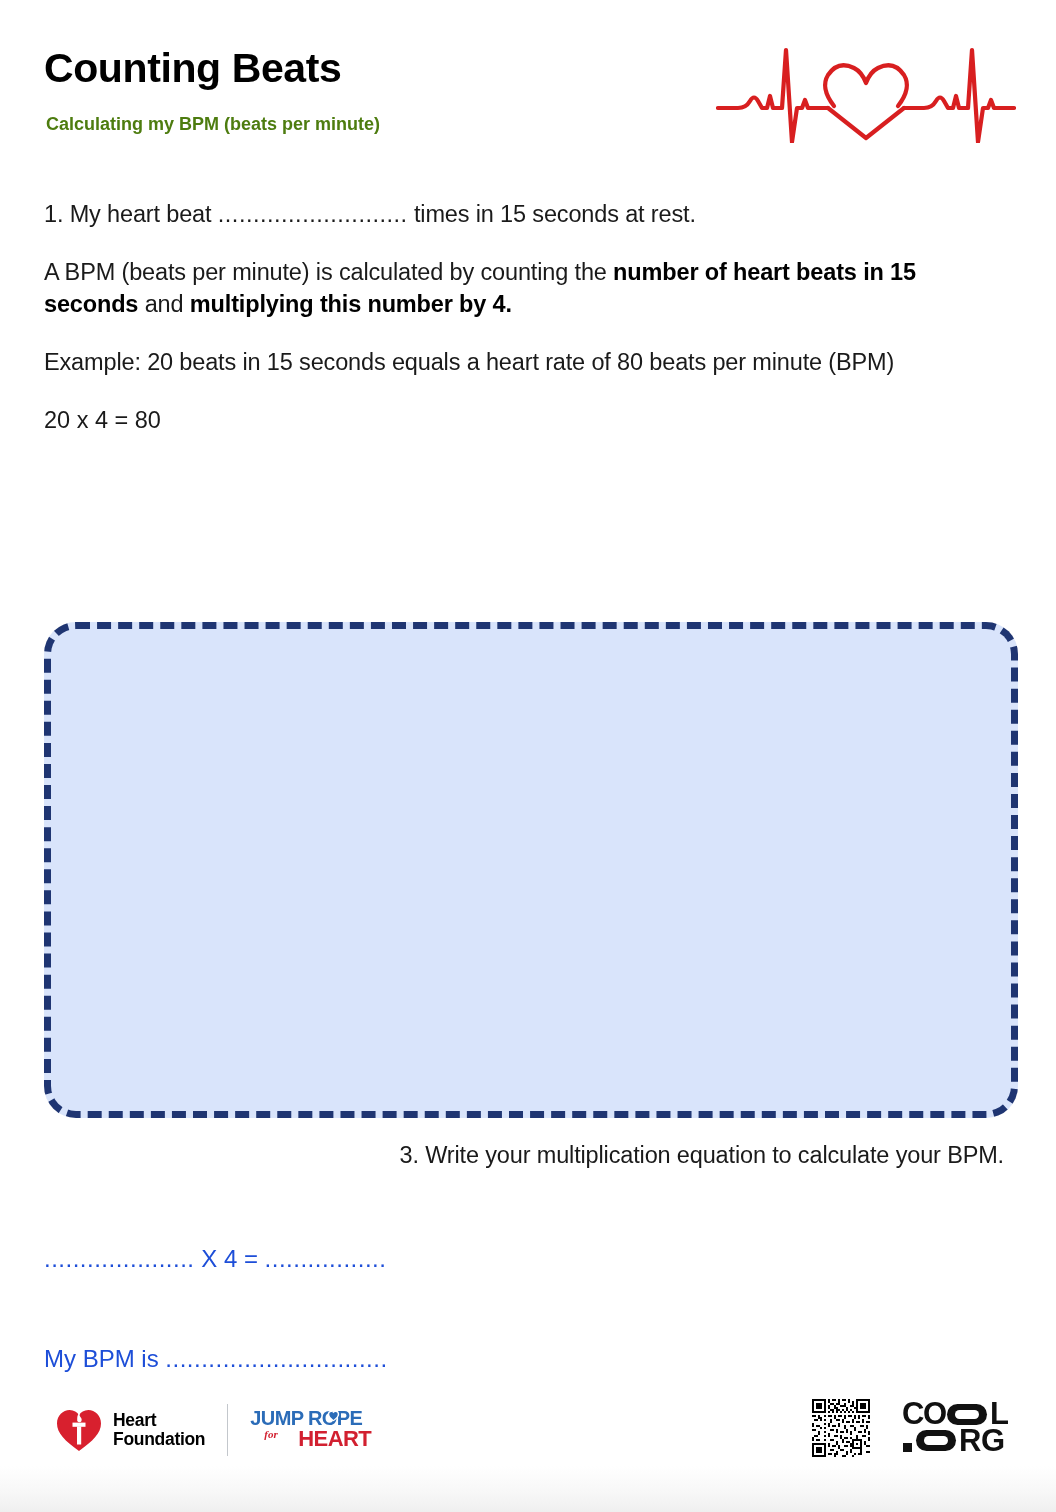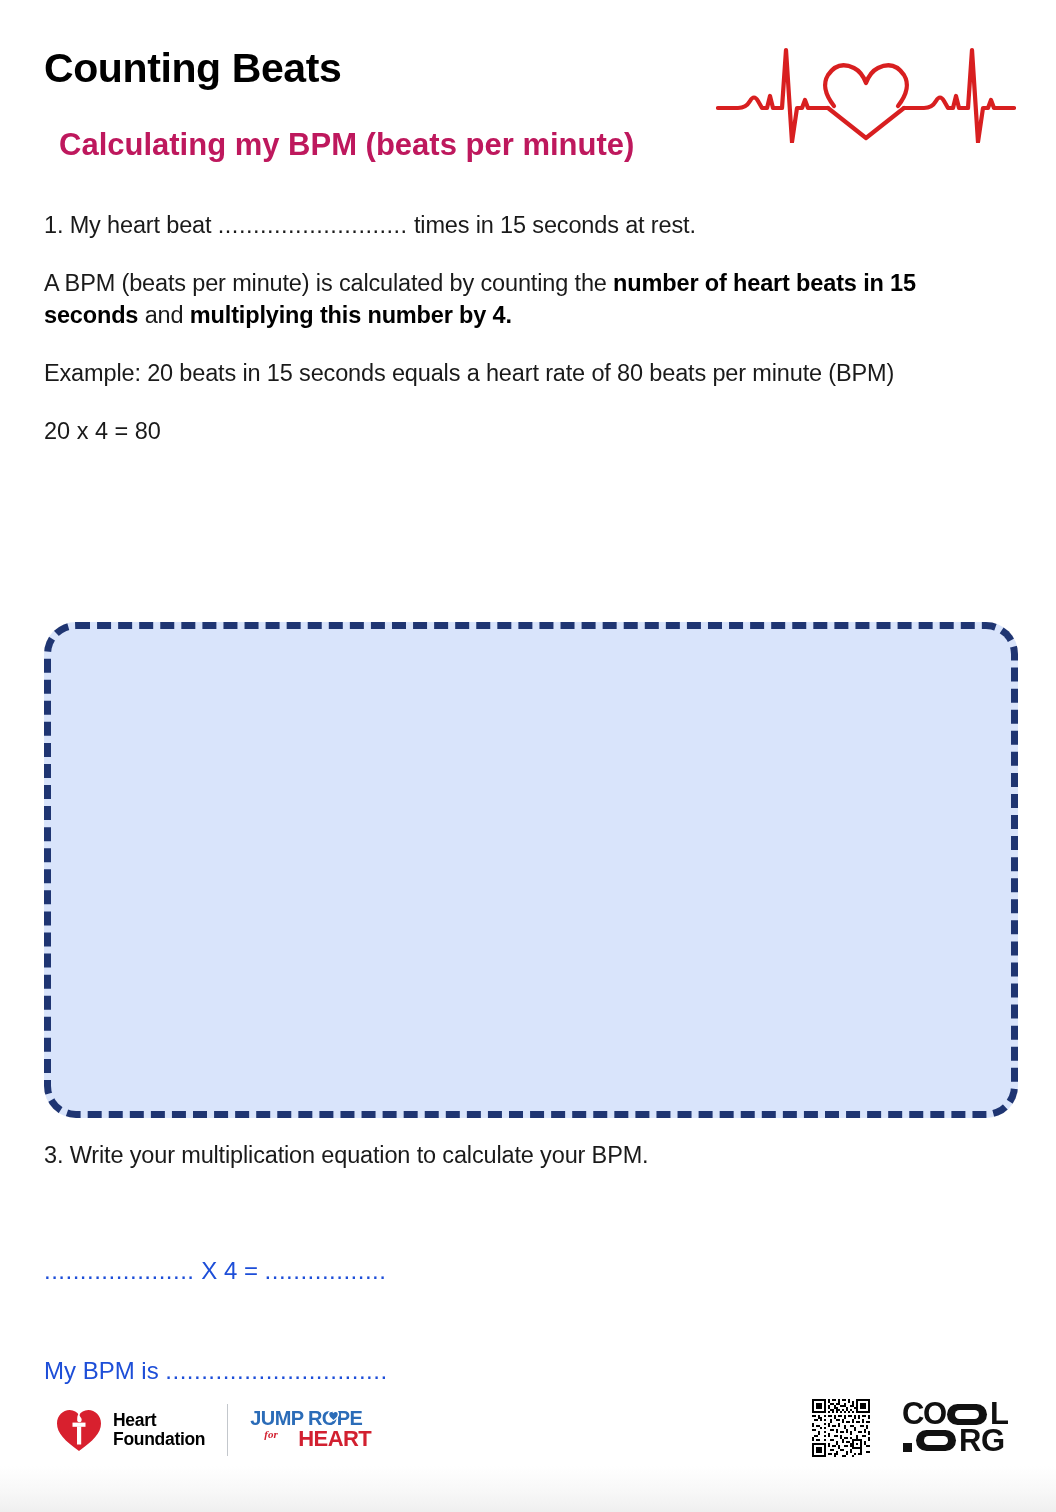--- a/index.html
+++ b/index.html
@@ -40,40 +40,40 @@
   }
   .title {
     margin: 0;
     font-size: 41px;
     font-weight: bold;
     letter-spacing: -0.4px;
     color: #000000;
     line-height: 1.0;
   }
   .subtitle {
-    margin: 15px;
+    margin: 2px;
     padding-top: 24px;
-    font-size: 31px;
-    font-weight: bold;
-    color: #be185d;
+    font-size: 18px;
+    font-weight: bold;
+    color: #4d7c0f;
     line-height: 1.1;
   }
   .ecg-logo {
     position: absolute;
     right: 0px;
     top: -10px;
     width: 300px;
     height: 105px;
   }
 
   
   .content {
     position: absolute;
     left: 44px;
-    top: 210px;
+    top: 199px;
     width: 960px;
   }
   .para {
     font-size: 23.5px;
     line-height: 1.33;
     color: #1a1a1a;
     margin: 0 0 27px 0;
     letter-spacing: -0.15px;
   }
   .para.tight { margin-bottom: 26px; }
@@ -99,21 +99,21 @@
     border-radius: 32px;
   }
 
   
   .lower {
     position: absolute;
     left: 44px;
     top: 1140px;
     width: 960px;
   }
-  .lower .para { margin-bottom: 12px; }
+  .lower .para { margin-bottom: 0; text-align: right; }
   .answer-line {
     font-size: 24px;
     color: #1d4ed8;
     margin: 0;
   }
   .spacer-a { height: 74px; }
   .spacer-b { height: 72px; }
 
   
   .footer {

